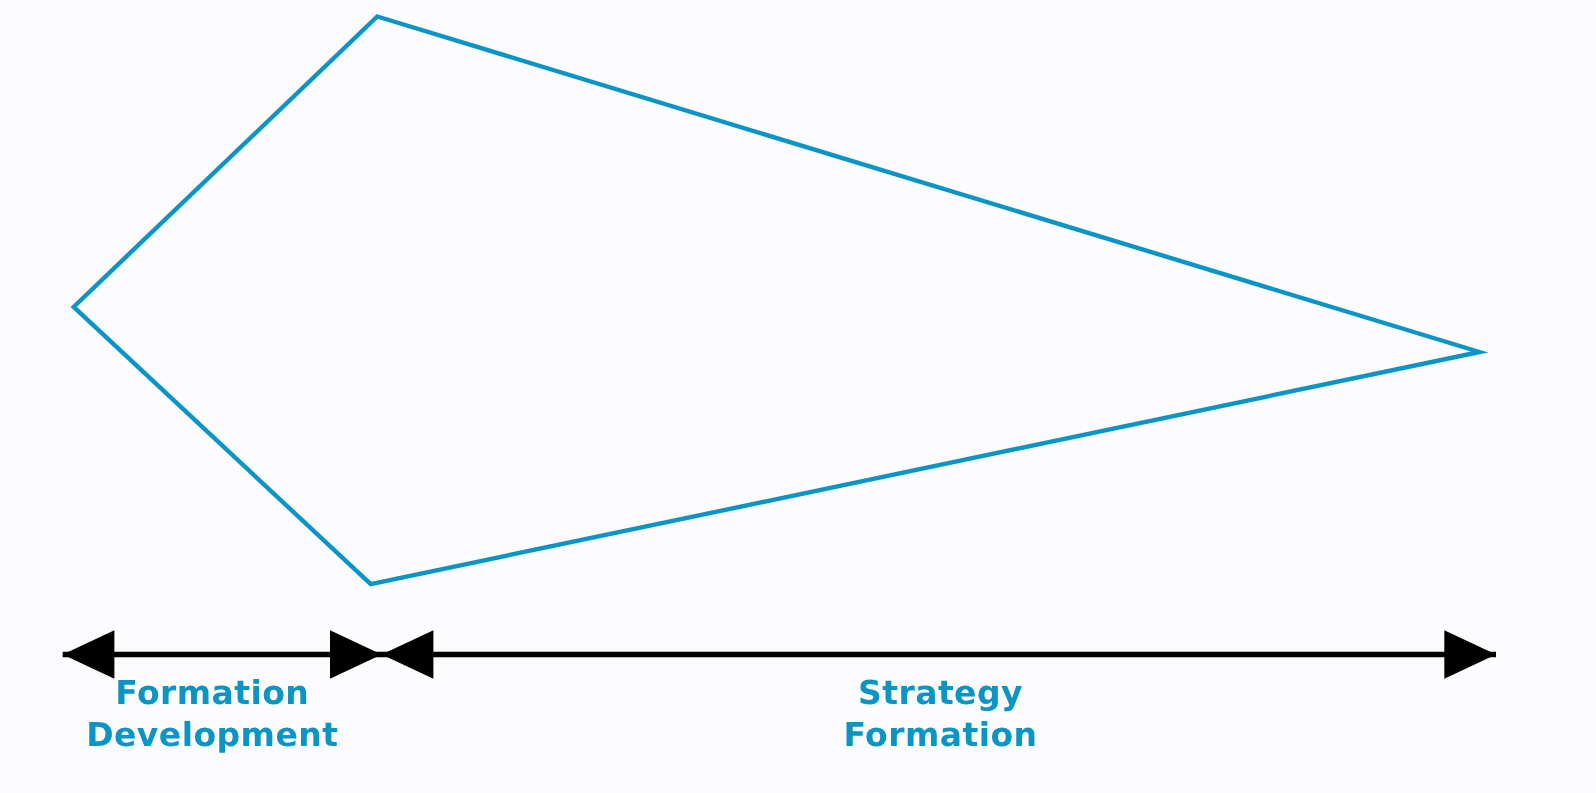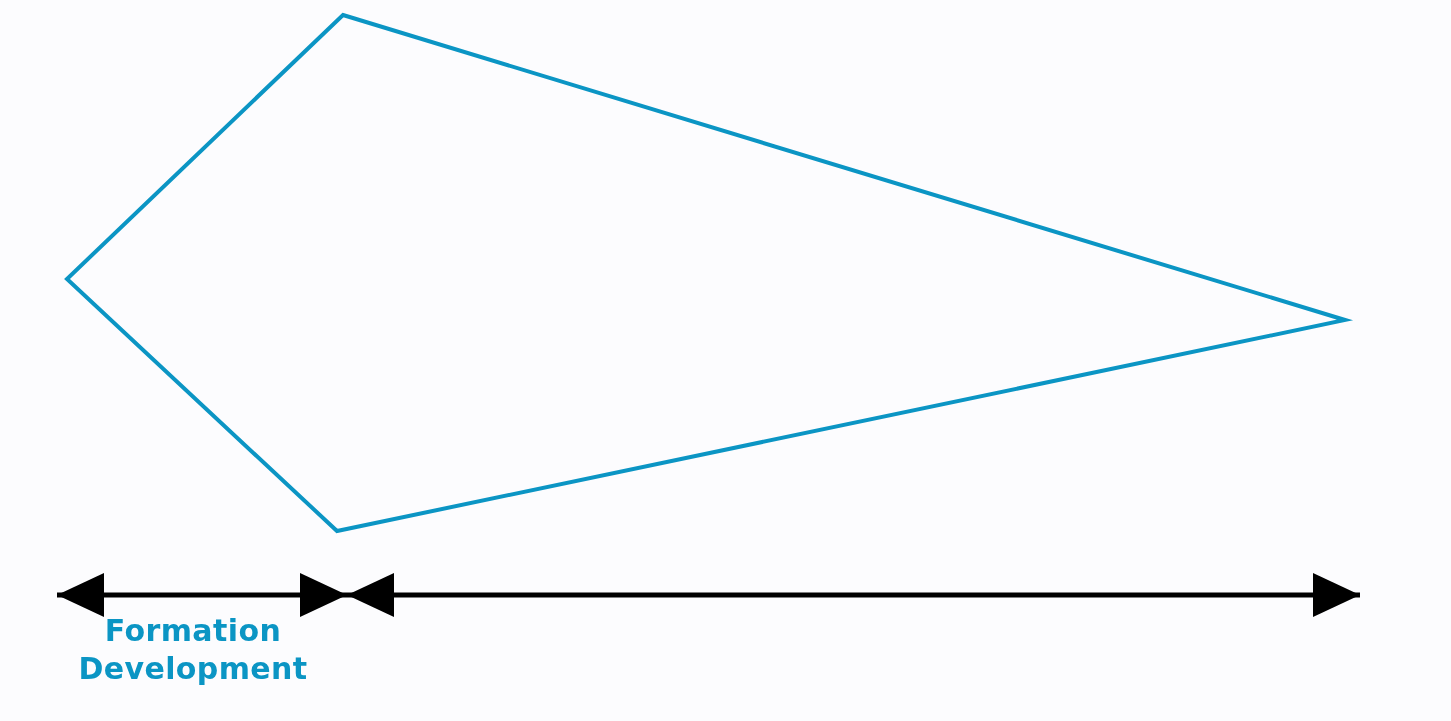--- a/index.html
+++ b/index.html
@@ -67,14 +67,16 @@
     <polygon id="axis-arrow-divider-left" points="347,595 300,573 300,617" fill="#000000"></polygon>
 
     <polygon id="axis-arrow-divider-right" points="347,595 394,573 394,617" fill="#000000"></polygon>
 
     <polygon id="axis-arrow-right" points="1360,595 1313,573 1313,617" fill="#000000"></polygon>
   </svg>
 
   <div class="phase-label" id="label-scenario-development" style="color: rgb(11, 149, 196); left: 53px;">Formation
 Development</div>
 
+  <div class="phase-label" id="label-strategy-formation" style="color: rgb(11, 149, 196); left: 715px;">Strategy
+Formation</div>
 
 </div>
 
 </body></html>

